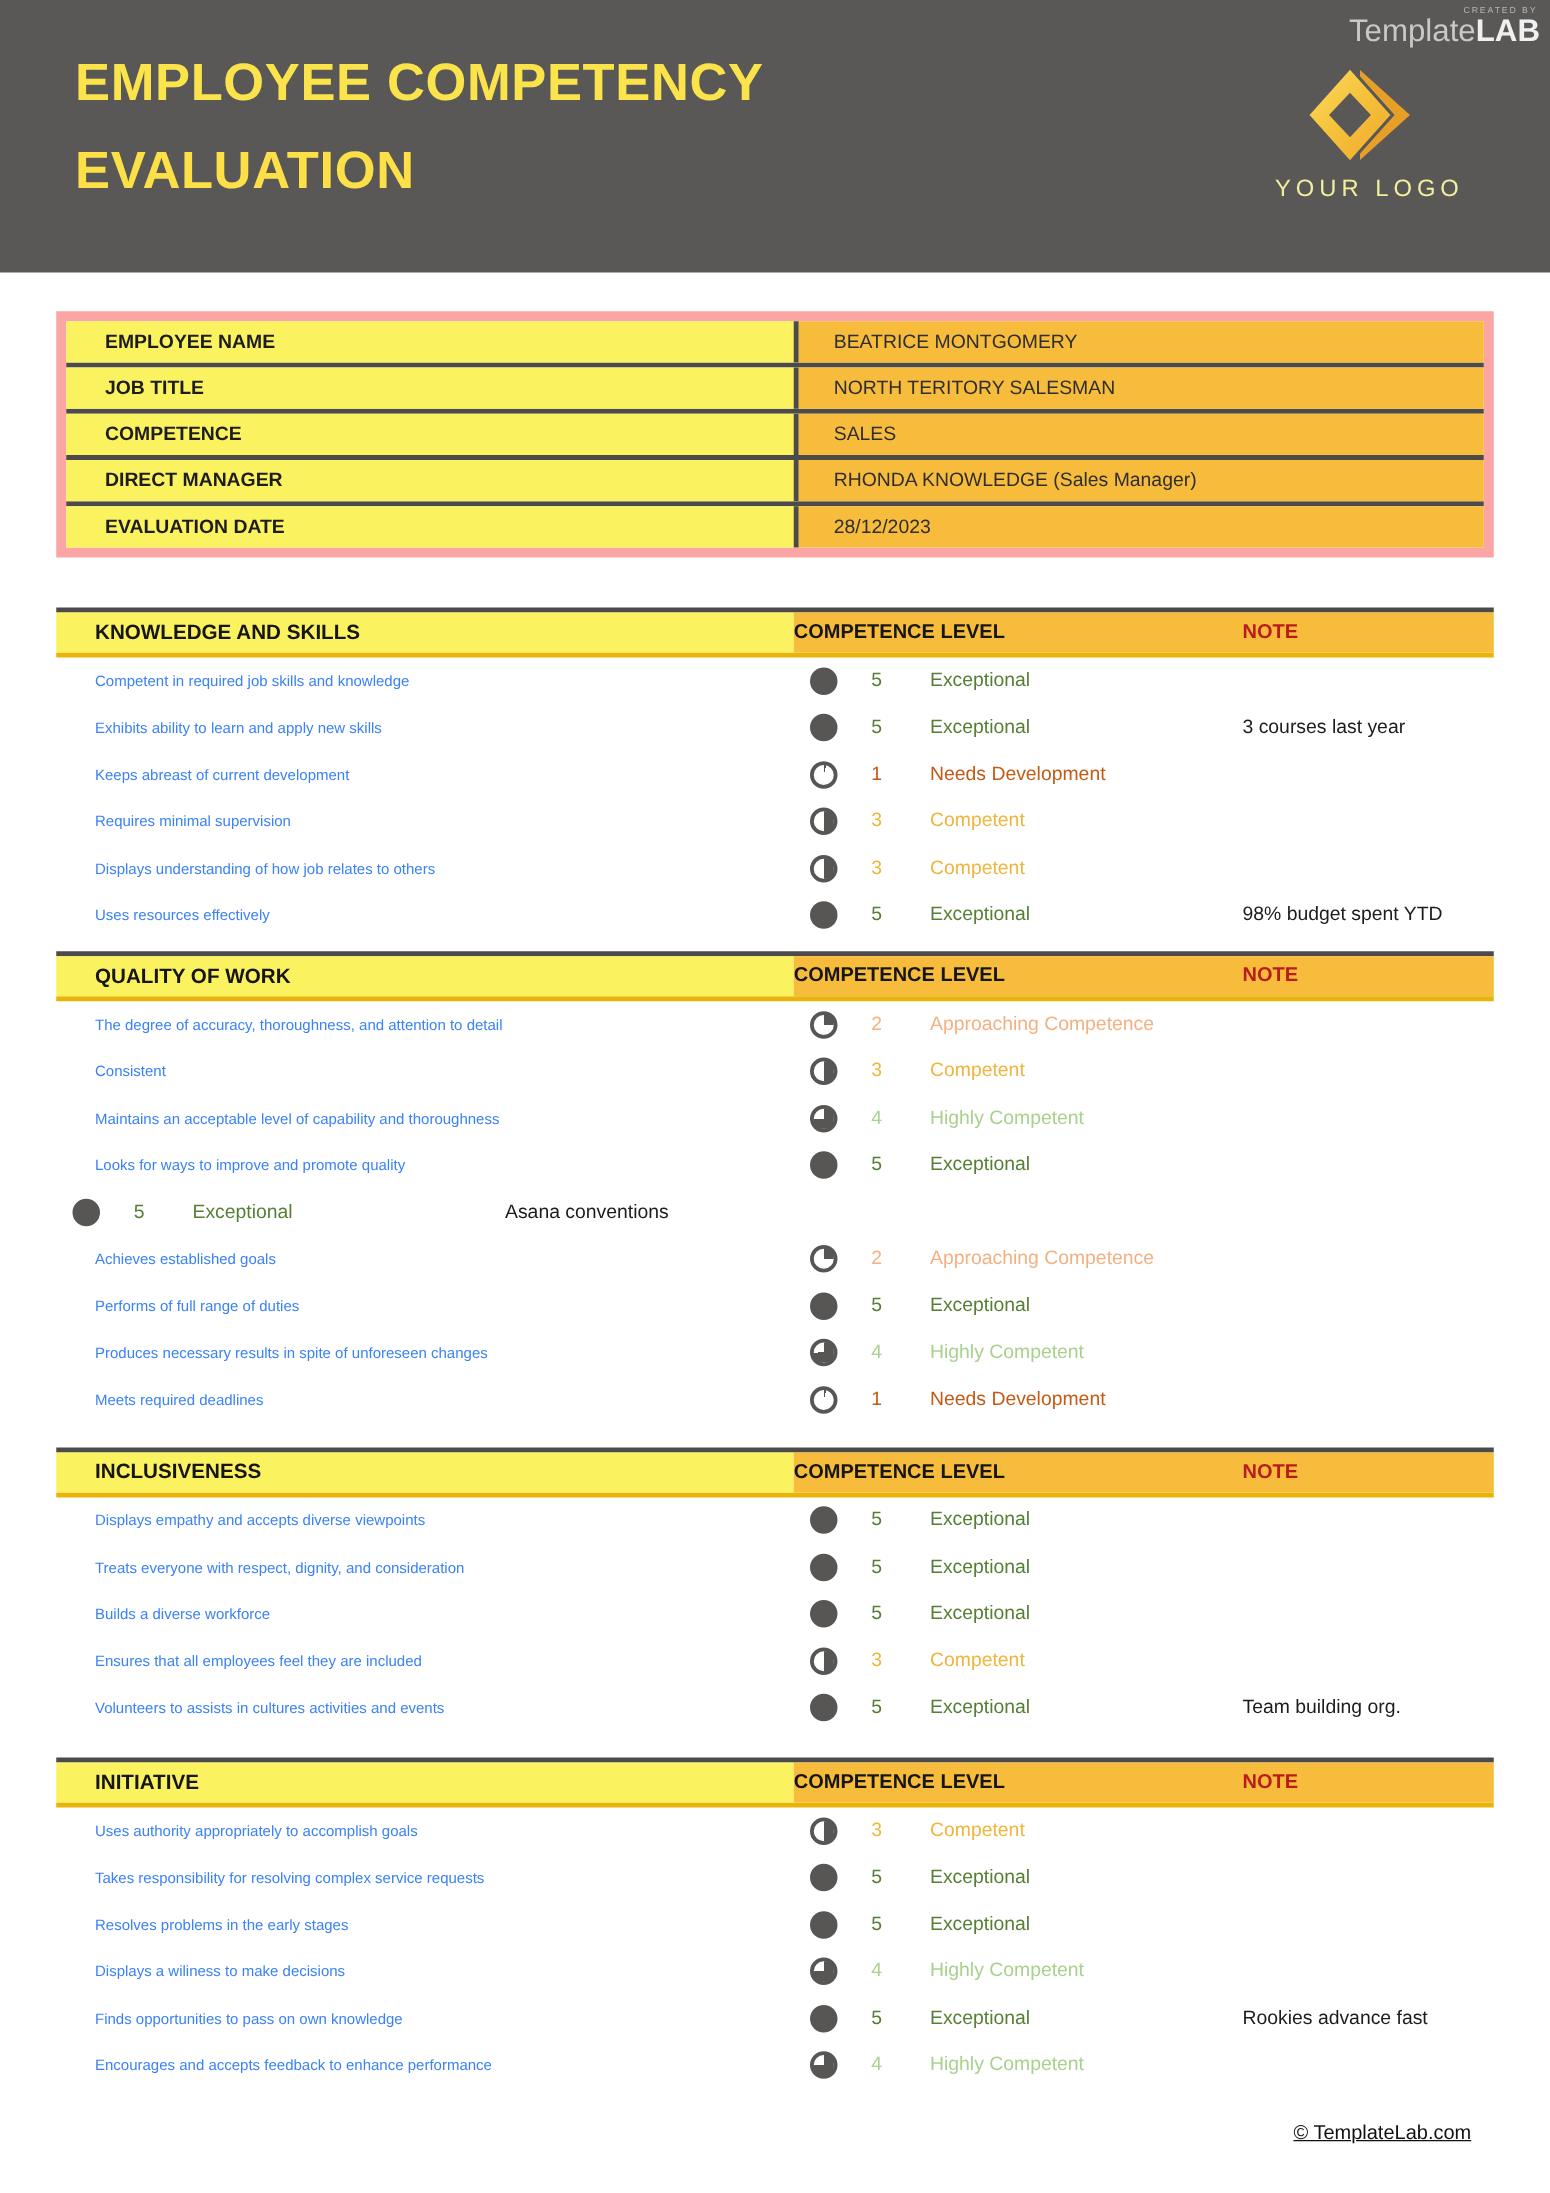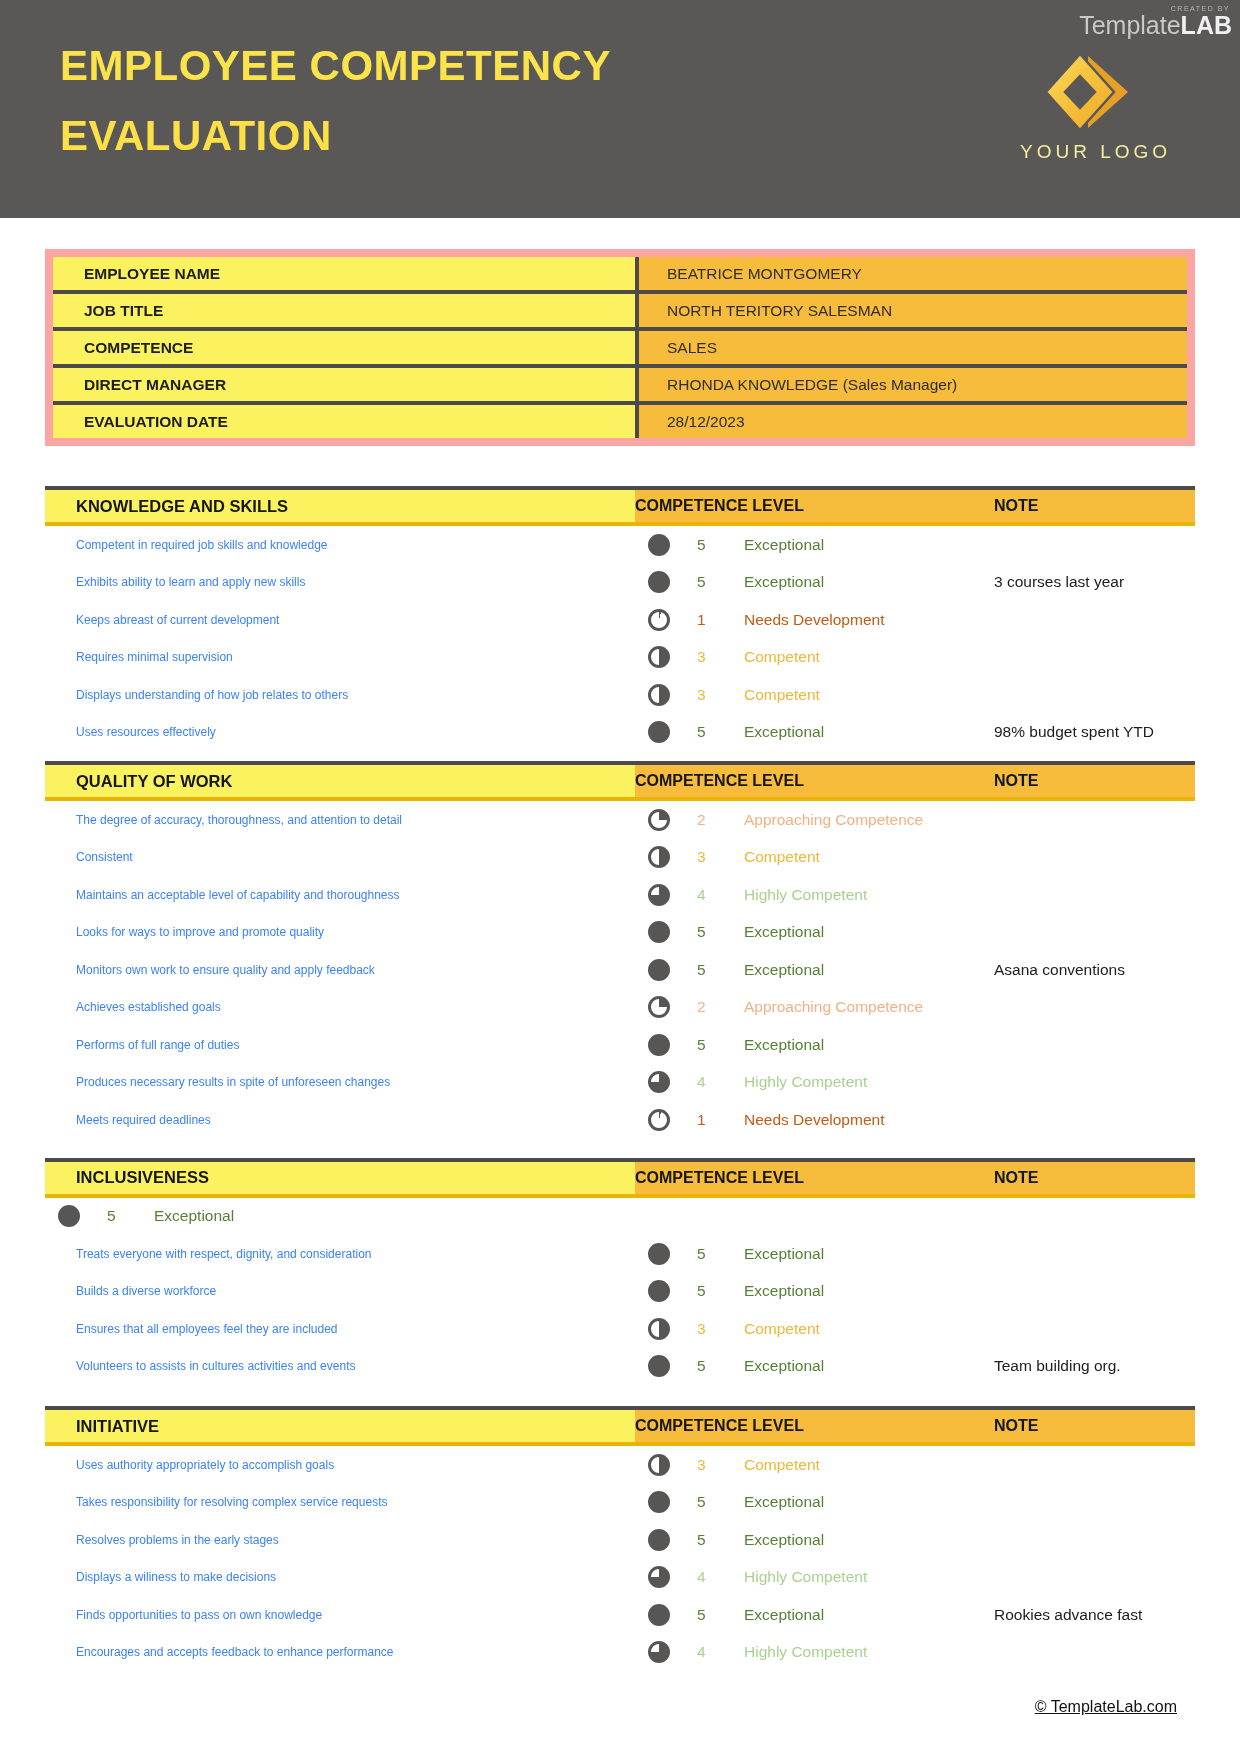--- a/index.html
+++ b/index.html
@@ -43,21 +43,21 @@
   .section:nth-of-type(3) { margin-top:19px; }
   .section:nth-of-type(4) { margin-top:21px; }
   .sec-head { display:flex; border-top:4px solid #4C4B4A; border-bottom:4px solid #eab308; height:32px; }
   .sec-title {
     width:590px; box-sizing:border-box; background:#FBF25F;
     display:flex; align-items:center; padding-left:31px;
     font-weight:bold; font-size:16.5px; color:#161616;
   }
   .sec-right { flex:1; background:#F7BC3B; display:flex; align-items:center; }
   .sec-competence { width:359px; box-sizing:border-box; font-weight:bold; font-size:16px; color:#161616; }
-  .sec-note { font-weight:bold; font-size:16px; color:#0f172a; }
+  .sec-note { font-weight:bold; font-size:16px; color:#b91c1c; }
 
   .crow { display:flex; align-items:center; height:37.5px; }
   .crow-desc { width:590px; box-sizing:border-box; padding-left:31px; font-size:12px; color:#3b82f6; }
   .crow-icon { width:62px; box-sizing:border-box; padding-left:13px; }
   .pie { display:block; width:22px; height:22px; border:3px solid #575655; border-radius:50%; box-sizing:border-box; }
   .crow-num { width:47px; font-size:15.5px; }
   .crow-label { width:250px; font-size:15.5px; }
   .crow-note { flex:1; font-size:15.5px; color:#1c1c1c; }
 
   
@@ -221,21 +221,20 @@
         <div class="crow">
       <div class="crow-desc">Looks for ways to improve and promote quality</div>
       <div class="crow-icon">
         <span class="pie" style="background:#575655"></span>
       </div>
       <div class="crow-num" style="color:#567F35">5</div>
       <div class="crow-label" style="color:#567F35">Exceptional</div>
       <div class="crow-note"></div>
     </div>
         <div class="crow">
-      <div class="crow-desc">Monitors own work to ensure quality and apply feedback</div>
       <div class="crow-icon">
         <span class="pie" style="background:#575655"></span>
       </div>
       <div class="crow-num" style="color:#567F35">5</div>
       <div class="crow-label" style="color:#567F35">Exceptional</div>
       <div class="crow-note">Asana conventions</div>
     </div>
         <div class="crow">
       <div class="crow-desc">Achieves established goals</div>
       <div class="crow-icon">
@@ -275,20 +274,21 @@
      </section>
       <section class="section">
        <div class="sec-head">
          <div class="sec-title">INCLUSIVENESS</div>
          <div class="sec-right">
            <div class="sec-competence">COMPETENCE LEVEL</div>
            <div class="sec-note">NOTE</div>
          </div>
        </div>
        <div class="crow">
+      <div class="crow-desc">Displays empathy and accepts diverse viewpoints</div>
       <div class="crow-icon">
         <span class="pie" style="background:#575655"></span>
       </div>
       <div class="crow-num" style="color:#567F35">5</div>
       <div class="crow-label" style="color:#567F35">Exceptional</div>
       <div class="crow-note"></div>
     </div>
         <div class="crow">
       <div class="crow-desc">Treats everyone with respect, dignity, and consideration</div>
       <div class="crow-icon">

